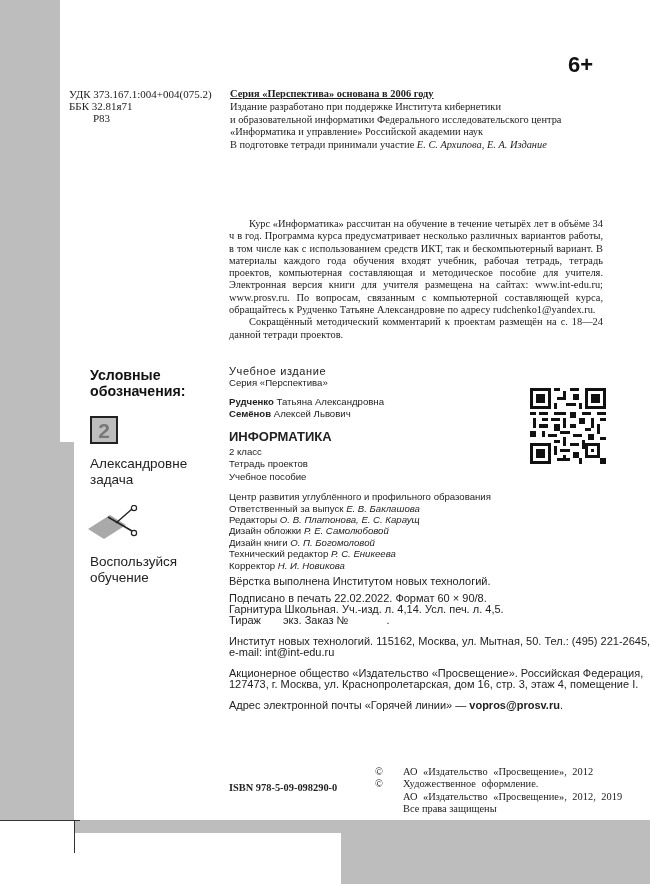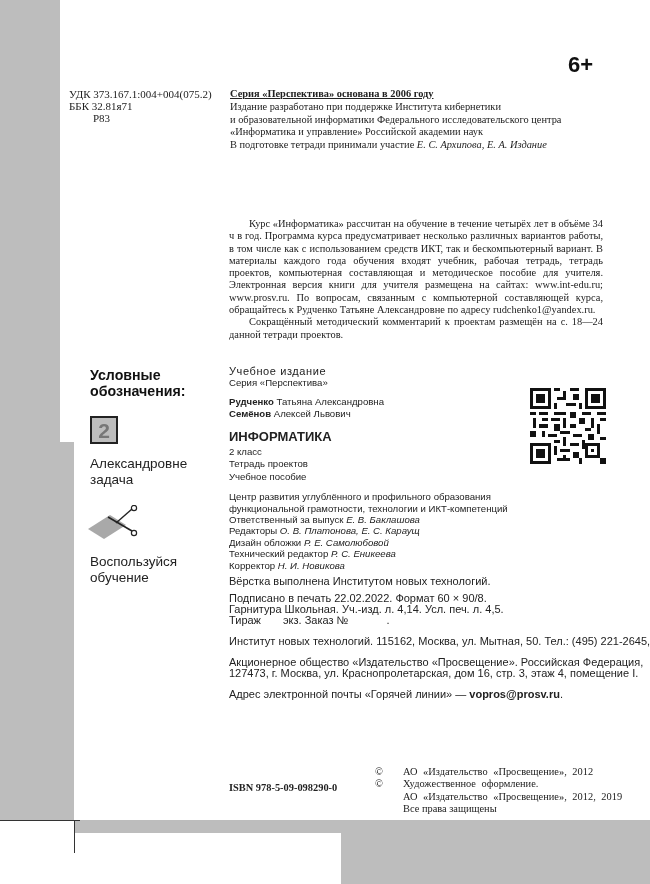--- a/index.html
+++ b/index.html
@@ -120,34 +120,35 @@
   <div class="line"><b>Рудченко</b><span> Татьяна Александровна</span></div>
   <div class="line"><b>Семёнов</b><span> Алексей Львович</span></div>
   <div class="gap" style="height:12px"></div>
   <div class="line subject">ИНФОРМАТИКА</div>
   <div style="height:3px"></div>
   <div class="line" style="line-height:12.5px">2 класс</div>
   <div class="line" style="line-height:12.5px">Тетрадь проектов</div>
   <div class="line" style="line-height:12.5px">Учебное пособие</div>
   <div class="gap"></div>
   <div class="line">Центр развития углублённого и профильного образования</div>
-  <div class="line">функциональной грамотности, технологии и ИКТ-компетенций</div>
   <div class="line"><span>Ответственный за выпуск </span><i>Е. В. Баклашова</i></div>
   <div class="line"><span>Редакторы </span><i>О. В. Платонова, Е. С. Караущ</i></div>
   <div class="line"><span>Дизайн обложки </span><i>Р. Е. Самолюбовой</i></div>
+  <div class="line"><span>Дизайн книги </span><i>О. П. Богомоловой</i></div>
   <div class="line"><span>Технический редактор </span><i>Р. С. Еникеева</i></div>
   <div class="line"><span>Корректор </span><i>Н. И. Новикова</i></div>
   <div style="height:5px"></div>
   <div class="line small">Вёрстка выполнена Институтом новых технологий.</div>
   <div style="height:6px"></div>
   <div class="line small">Подписано в печать 22.02.2022. Формат 60 × 90/8.</div>
   <div class="line small">Гарнитура Школьная. Уч.-изд. л. 4,14. Усл. печ. л. 4,5.</div>
   <div class="line small"><span>Тираж</span><span style="display:inline-block;width:22px"></span><span>экз. Заказ №</span><span style="display:inline-block;width:38px"></span><span>.</span></div>
   <div style="height:10px"></div>
   <div class="line small">Институт новых технологий. 115162, Москва, ул. Мытная, 50. Тел.: (495) 221-2645,</div>
+  <div class="line small">e-mail: int@int-edu.ru</div>
   <div style="height:10px"></div>
   <div class="line small">Акционерное общество «Издательство «Просвещение». Российская Федерация,</div>
   <div class="line small">127473, г. Москва, ул. Краснопролетарская, дом 16, стр. 3, этаж 4, помещение I.</div>
   <div style="height:10px"></div>
   <div class="line small"><span>Адрес электронной почты «Горячей линии» — </span><b>vopros@prosv.ru</b><span>.</span></div>
 </div>
 
 <svg class="abs" id="qr" viewBox="0 0 25 25" shape-rendering="crispEdges">
   <rect width="25" height="25" fill="#fff"></rect>
   <g fill="#111">

